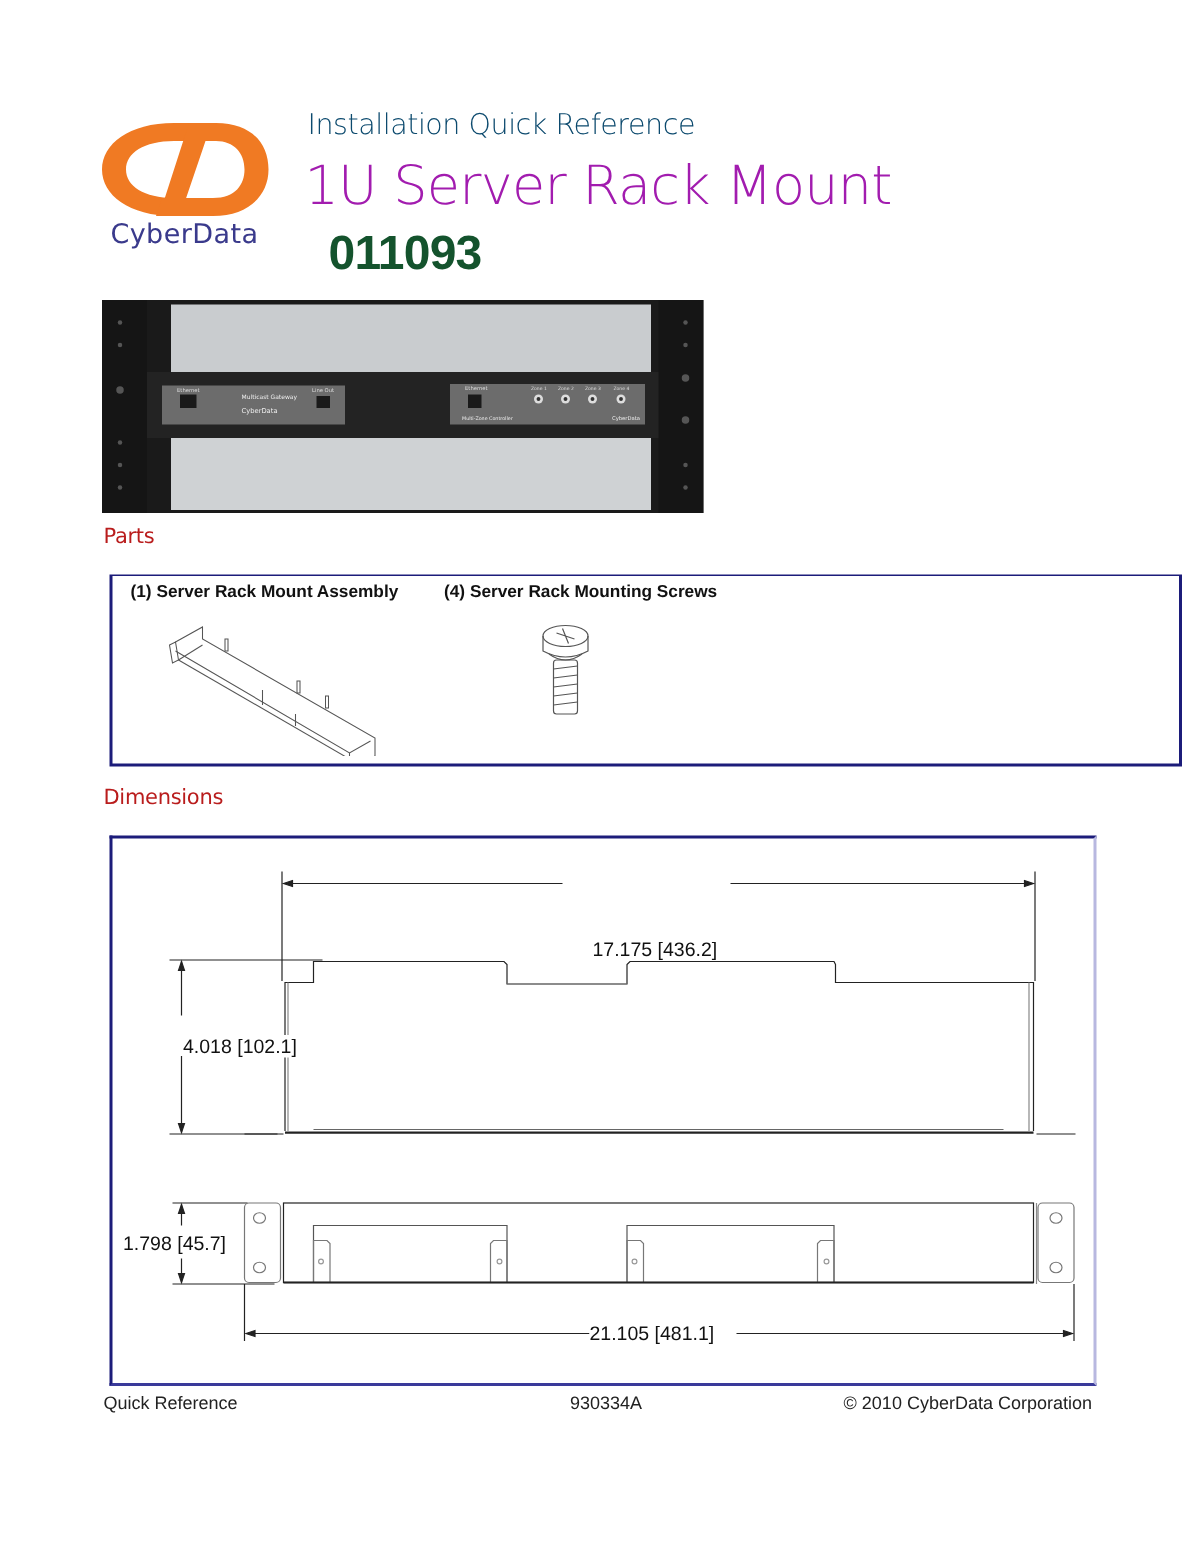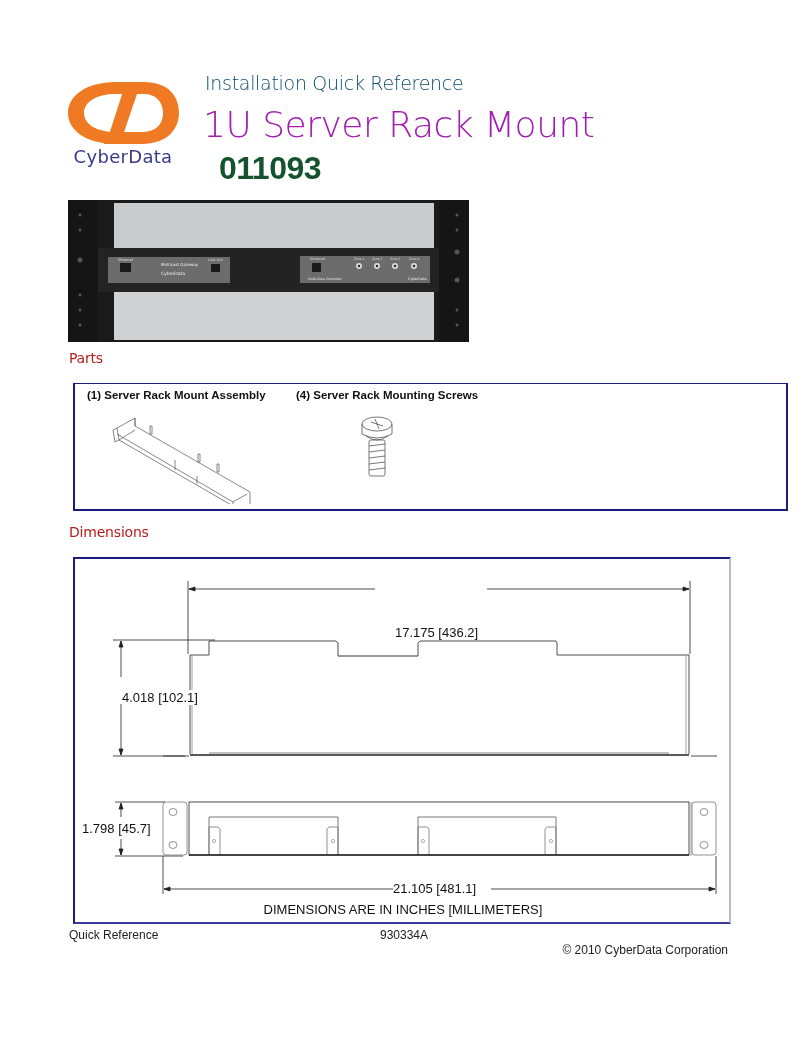--- a/index.html
+++ b/index.html
@@ -203,18 +203,17 @@
     <line x1="641" y1="297" x2="641" y2="335"></line>
     <line x1="89" y1="330" x2="318" y2="330"></line>
     <line x1="416" y1="330" x2="640" y2="330"></line>
     <path d="M89 330 l6 -2 l0 4 z M640 330 l-6 -2 l0 4 z" fill="#222"></path>
   </svg>
 
   <div class="abs dim-label" style="left:320px; top:22px;margin-top:44px;">17.175 [436.2]</div>
   <div class="abs dim-label" style="left:7px; top:131px;margin-left:40px;">4.018 [102.1]</div>
   <div class="abs dim-label" style="left:7px; top:262px;">1.798 [45.7]</div>
   <div class="abs dim-label" style="left:318px; top:322px;">21.105 [481.1]</div>
-  <div class="abs dim-label" style="left:0; width:656px; text-align:center; top:343px; background:transparent;">DIMENSIONS ARE IN INCHES [MILLIMETERS]</div>
 </div>
 
 <div class="abs footer" style="left:69px;">Quick Reference</div>
 <div class="abs footer" style="left:380px;">930334A</div>
-<div class="abs footer" style="right:74px;margin-top:15px;">© 2010 CyberData Corporation</div>
+<div class="abs footer" style="right:74px;">© 2010 CyberData Corporation</div>
 
 </body></html>

